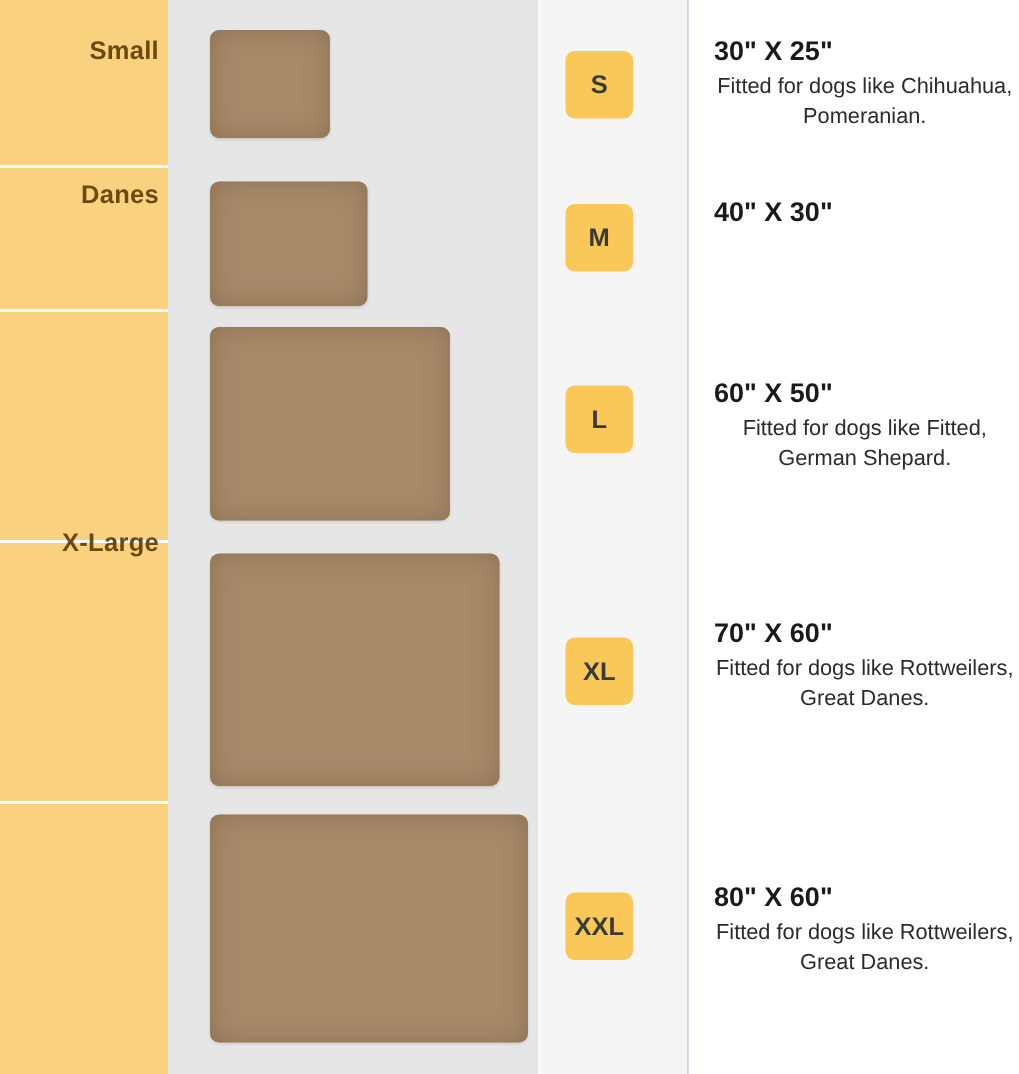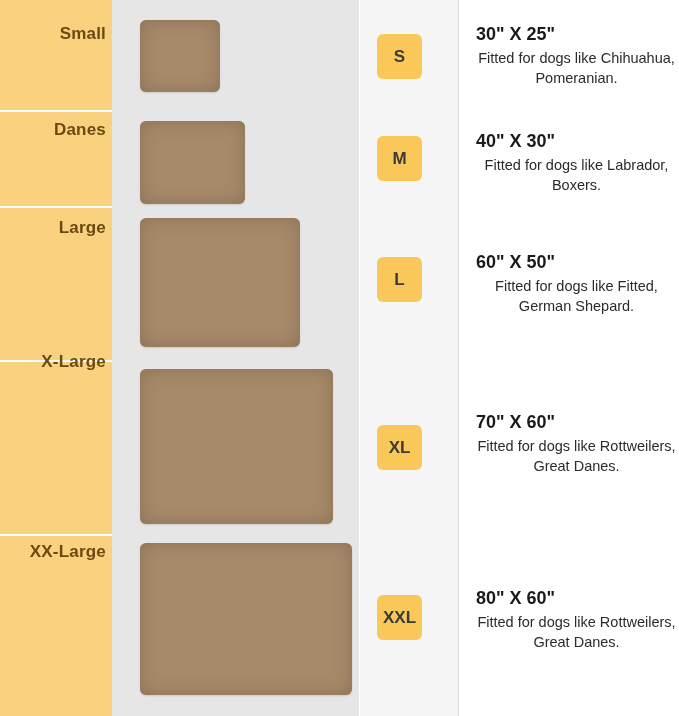--- a/index.html
+++ b/index.html
@@ -151,33 +151,27 @@
     <div class="name-row" style="top:24px">
       <span class="name-text">Small</span>
     </div>
     <div class="divider" style="top:110px"></div>
 
     <div class="name-row" style="top:120px">
       <span class="name-text">Danes</span>
     </div>
     <div class="divider" style="top:206px"></div>
 
-    <div class="name-row" style="top:218px">
-      <span class="name-text">Large</span>
-    </div>
     <div class="divider" style="top:360px"></div>
 
     <div class="name-row" style="top:352px">
       <span class="name-text">X-Large</span>
     </div>
     <div class="divider" style="top:534px"></div>
 
-    <div class="name-row" style="top:542px">
-      <span class="name-text">XX-Large</span>
-    </div>
   </div>
 
   <div class="col-swatches">
     <div class="swatch" style="left:28px; top:20px; width:80px; height:72px;"></div>
     <div class="swatch" style="left:28px; top:121px; width:105px; height:83px;"></div>
     <div class="swatch" style="left:28px; top:218px; width:160px; height:129px;"></div>
     <div class="swatch" style="left:28px; top:369px; width:193px; height:155px;"></div>
     <div class="swatch" style="left:28px; top:543px; width:212px; height:152px;"></div>
   </div>
 
@@ -190,21 +184,20 @@
   </div>
 
   <div class="col-desc">
     <div class="desc-row" style="top:24px">
       <p class="desc-dim">30" X 25"</p>
       <p class="desc-text">Fitted for dogs like Chihuahua, Pomeranian.</p>
     </div>
 
     <div class="desc-row" style="top:131px">
       <p class="desc-dim">40" X 30"</p>
-      <p class="desc-text">Fitted for dogs like Labrador, Boxers.</p>
     </div>
 
     <div class="desc-row" style="top:252px">
       <p class="desc-dim">60" X 50"</p>
       <p class="desc-text">Fitted for dogs like Fitted, German Shepard.</p>
     </div>
 
     <div class="desc-row" style="top:412px">
       <p class="desc-dim">70" X 60"</p>
       <p class="desc-text">Fitted for dogs like Rottweilers, Great Danes.</p>

